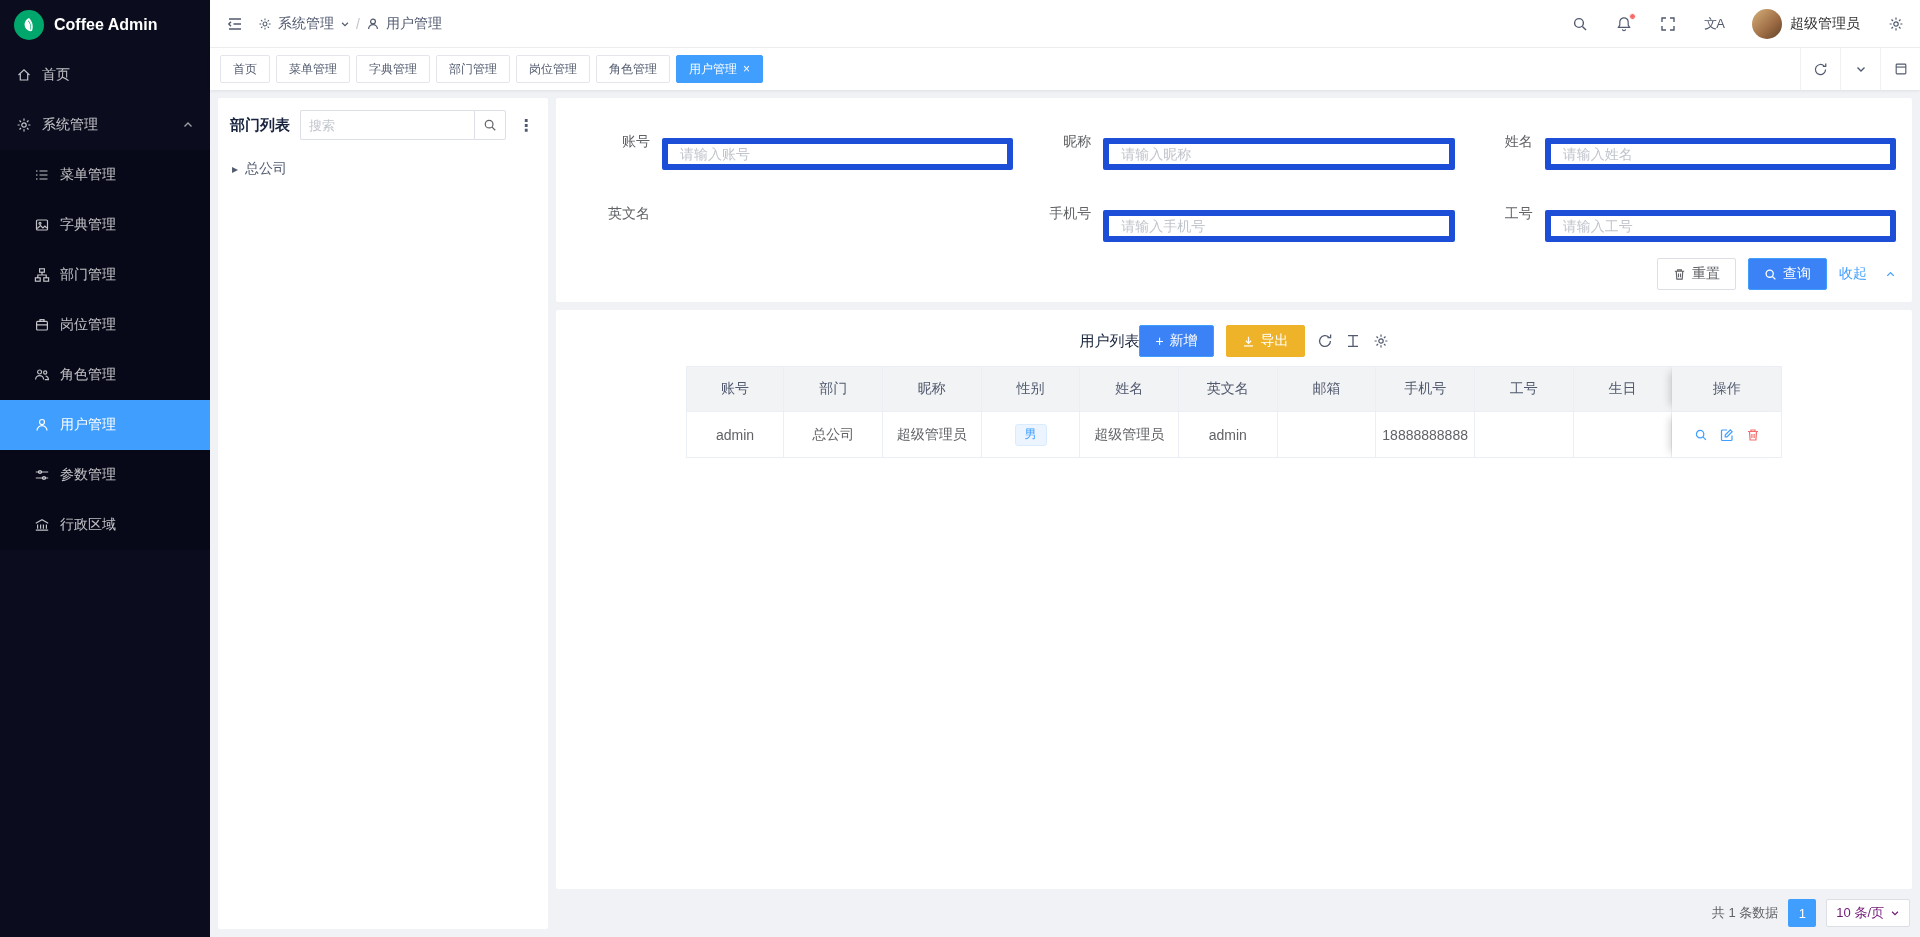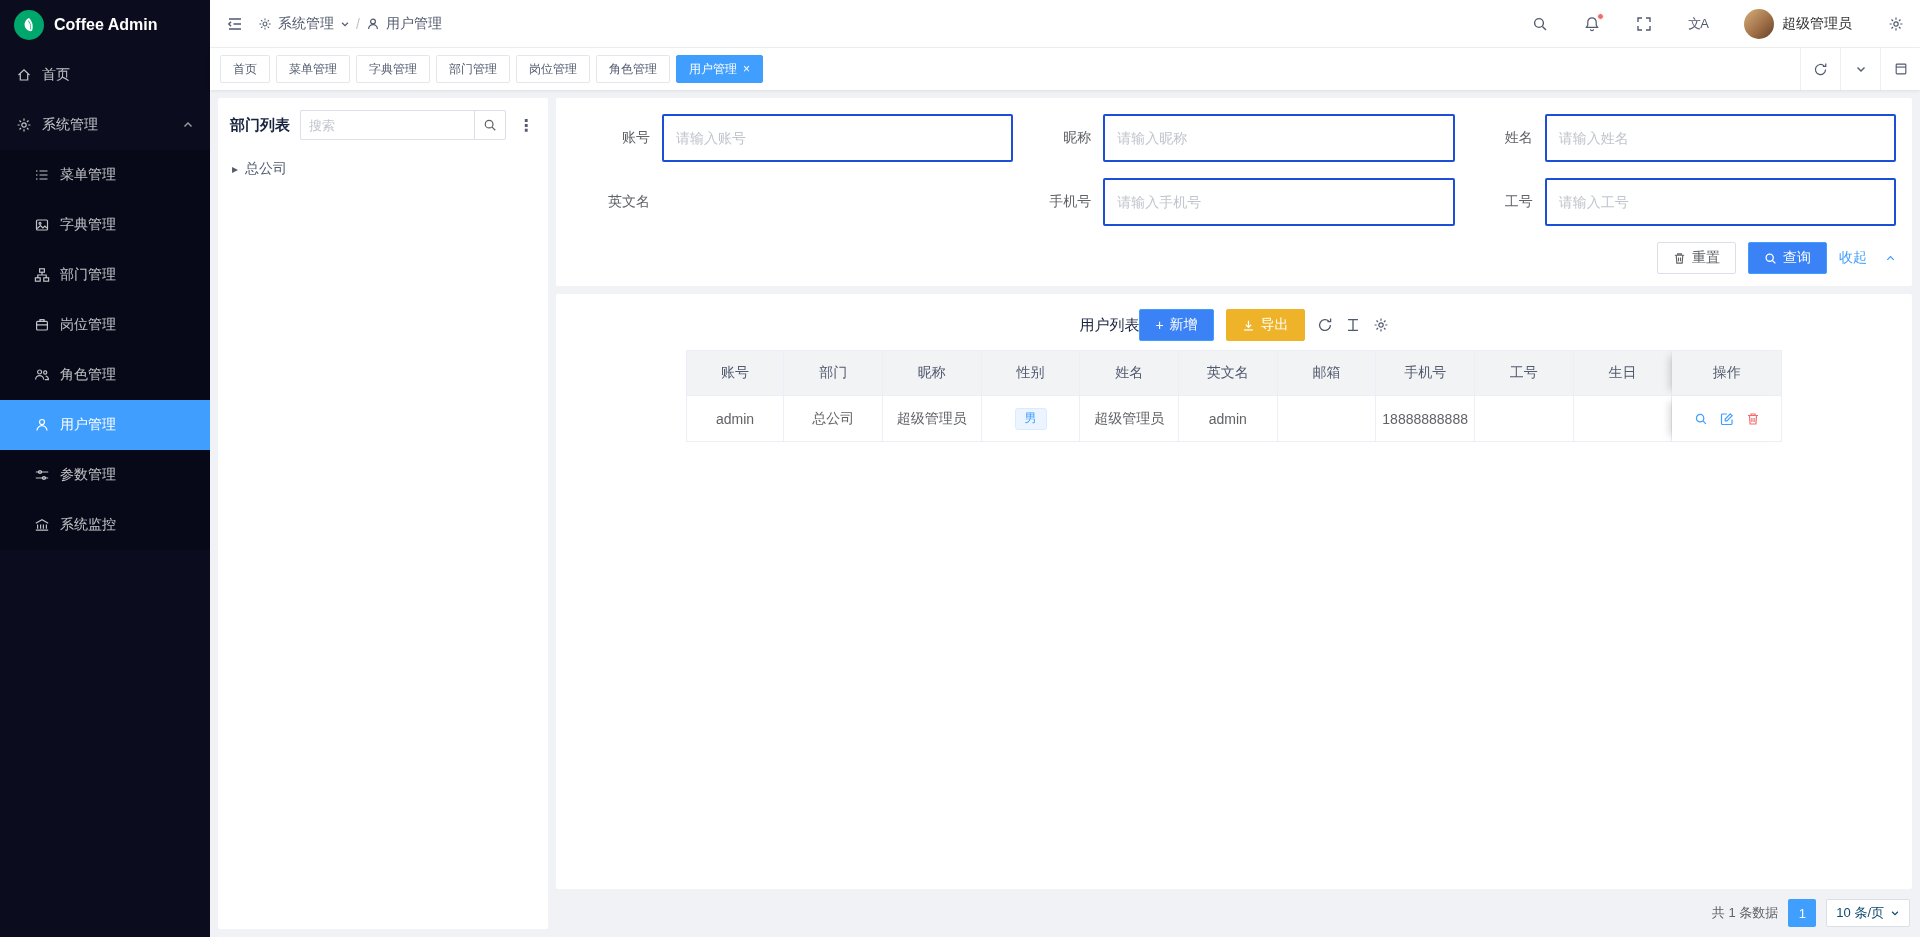--- a/index.html
+++ b/index.html
@@ -21,21 +21,21 @@
   .submenu .menu-item { padding-left:34px; }
   .menu-item.active { background:#409eff; color:#fff; }
 
   
   .main { flex:1; display:flex; flex-direction:column; min-width:0; }
 
   .topbar { height:48px; background:#fff; display:flex; align-items:center; padding:0 16px; border-bottom:1px solid #f0f0f0; flex-shrink:0; }
   .topbar-left { display:flex; align-items:center; gap:14px; color:#515a6e; }
   .crumb { display:flex; align-items:center; gap:6px; font-size:14px; color:#515a6e; cursor:pointer; }
   .crumb-sep { color:#c0c4cc; }
-  .topbar-right { margin-left:auto; display:flex; align-items:center; gap:36px; color:#515a6e; }
+  .topbar-right { margin-left:auto; display:flex; align-items:center; gap:28px; color:#515a6e; }
   .tb-icon { display:flex; align-items:center; justify-content:center; cursor:pointer; position:relative; }
   .badge-dot { position:absolute; top:-3px; right:-4px; width:7px; height:7px; border-radius:50%; background:#f56c6c; border:1px solid #fff; }
   .translate-glyph { font-size:13px; letter-spacing:-1px; }
   .avatar { width:30px; height:30px; border-radius:50%; background:linear-gradient(135deg,#d8b07a 0%,#9c6b44 60%,#5f4128 100%); flex-shrink:0; }
   .user-wrap { display:flex; align-items:center; gap:8px; cursor:pointer; }
   .username { font-size:14px; color:#303133; }
 
   .tabbar { height:42px; background:#fff; display:flex; align-items:center; padding-left:10px; box-shadow:0 1px 3px rgba(0,21,41,.08); position:relative; z-index:2; flex-shrink:0; }
   .tab { height:28px; border:1px solid #e4e6eb; background:#fff; color:#515a6e; font-size:12px; padding:0 12px; margin-right:6px; display:flex; align-items:center; gap:6px; border-radius:2px; cursor:pointer; white-space:nowrap; }
   .tab.active { background:#409eff; border-color:#409eff; color:#fff; }
@@ -57,21 +57,21 @@
   .tree-node { display:flex; align-items:center; gap:7px; height:30px; cursor:pointer; padding-left:2px; }
   .tree-caret { color:#515a6e; font-size:12px; }
 
   
   .right-col { flex:1; display:flex; flex-direction:column; gap:8px; min-width:0; }
 
   .filter-card { background:#fff; border-radius:2px; padding:16px 16px 12px; flex-shrink:0; }
   .filter-row { display:flex; margin-bottom:16px; }
   .field { flex:1; display:flex; align-items:center; min-width:0; }
   .field label { width:90px; flex-shrink:0; text-align:right; padding-right:12px; font-size:14px; color:#606266; white-space:nowrap; }
-  .field input { flex:1; min-width:0; height:48px; border:2px solid #1d4ed8; border-radius:2px; padding:0 12px; font-size:14px; color:#606266; outline:none; }
+  .field input { flex:1; min-width:0; height:32px; border:6px solid #1d4ed8; border-radius:2px; padding:0 12px; font-size:14px; color:#606266; outline:none;margin-top:24px; }
   input::placeholder { color:#c0c4cc; }
   .filter-actions { display:flex; justify-content:flex-end; align-items:center; gap:12px; margin-top:2px; }
   .btn { height:32px; padding:0 15px; border-radius:2px; font-size:14px; display:inline-flex; align-items:center; gap:6px; border:1px solid #dcdfe6; background:#fff; color:#606266; cursor:pointer; white-space:nowrap; }
   .btn-primary { background:#3b82f6; border-color:#409eff; color:#fff; }
   .btn-warning { background:#efb32a; border-color:#efb32a; color:#fff; }
   .link-collapse { color:#409eff; font-size:14px; display:flex; align-items:center; gap:18px; cursor:pointer; }
 
   .table-card { background:#fff; border-radius:2px; padding:10px 16px 12px; flex:1; min-height:0; display:flex; flex-direction:column;align-items:center; }
   .table-head { display:flex; align-items:center; height:42px; flex-shrink:0; }
   .table-title { font-size:15px; font-weight:500; color:#17233d; }
@@ -87,21 +87,21 @@
   .row-actions { display:flex; align-items:center; gap:12px; }
   .act { cursor:pointer; display:flex; }
   .act.view, .act.edit { color:#409eff; }
   .act.del { color:#f56c6c; }
 
   .hscroll { margin-top:auto; height:10px; position:relative; flex-shrink:0; }
   .hscroll-thumb { position:absolute; left:0; top:0; height:10px; width:74%; background:#c3c3c6; border-radius:5px; cursor:pointer; }
 
   .pagination { height:32px; flex-shrink:0; display:flex; align-items:center; justify-content:flex-end; gap:10px; font-size:13px; color:#606266; padding-right:2px; }
   .page-num { width:28px; height:28px; background:#409eff; color:#fff; display:flex; align-items:center; justify-content:center; border-radius:2px; font-size:13px; cursor:pointer; }
-  .page-size { height:28px; background:#fff; border:1px solid #dcdfe6; border-radius:2px; display:flex; align-items:center; gap:6px; padding:0 9px; font-size:13px; color:#0c4a6e; cursor:pointer; }
+  .page-size { height:28px; background:#fff; border:1px solid #dcdfe6; border-radius:2px; display:flex; align-items:center; gap:6px; padding:0 9px; font-size:13px; color:#701a75; cursor:pointer; }
 </style>
 </head>
 <body>
 
 <div class="app">
 
   <aside class="sidebar">
     <div class="logo">
       <span class="logo-badge">
         <svg width="18" height="18" viewBox="0 0 18 18" fill="#fff">
@@ -209,21 +209,21 @@
           </span>
           <span>参数管理</span>
         </div>
         <div class="menu-item">
           <span class="mi-icon">
             <svg width="16" height="16" viewBox="0 0 16 16" fill="none" stroke="currentColor" stroke-width="1.2">
                 <path d="M1.8 6.2 8 2.8l6.2 3.4"></path>
                 <path d="M3.6 7.4v4.4M6.6 7.4v4.4M9.4 7.4v4.4M12.4 7.4v4.4M1.8 13.2h12.4"></path>
               </svg>
           </span>
-          <span>系统监控</span>
+          <span>行政区域</span>
         </div>
       </div>
 
     </nav>
   </aside>
 
   <div class="main">
 
     <header class="topbar">
       <div class="topbar-left">

